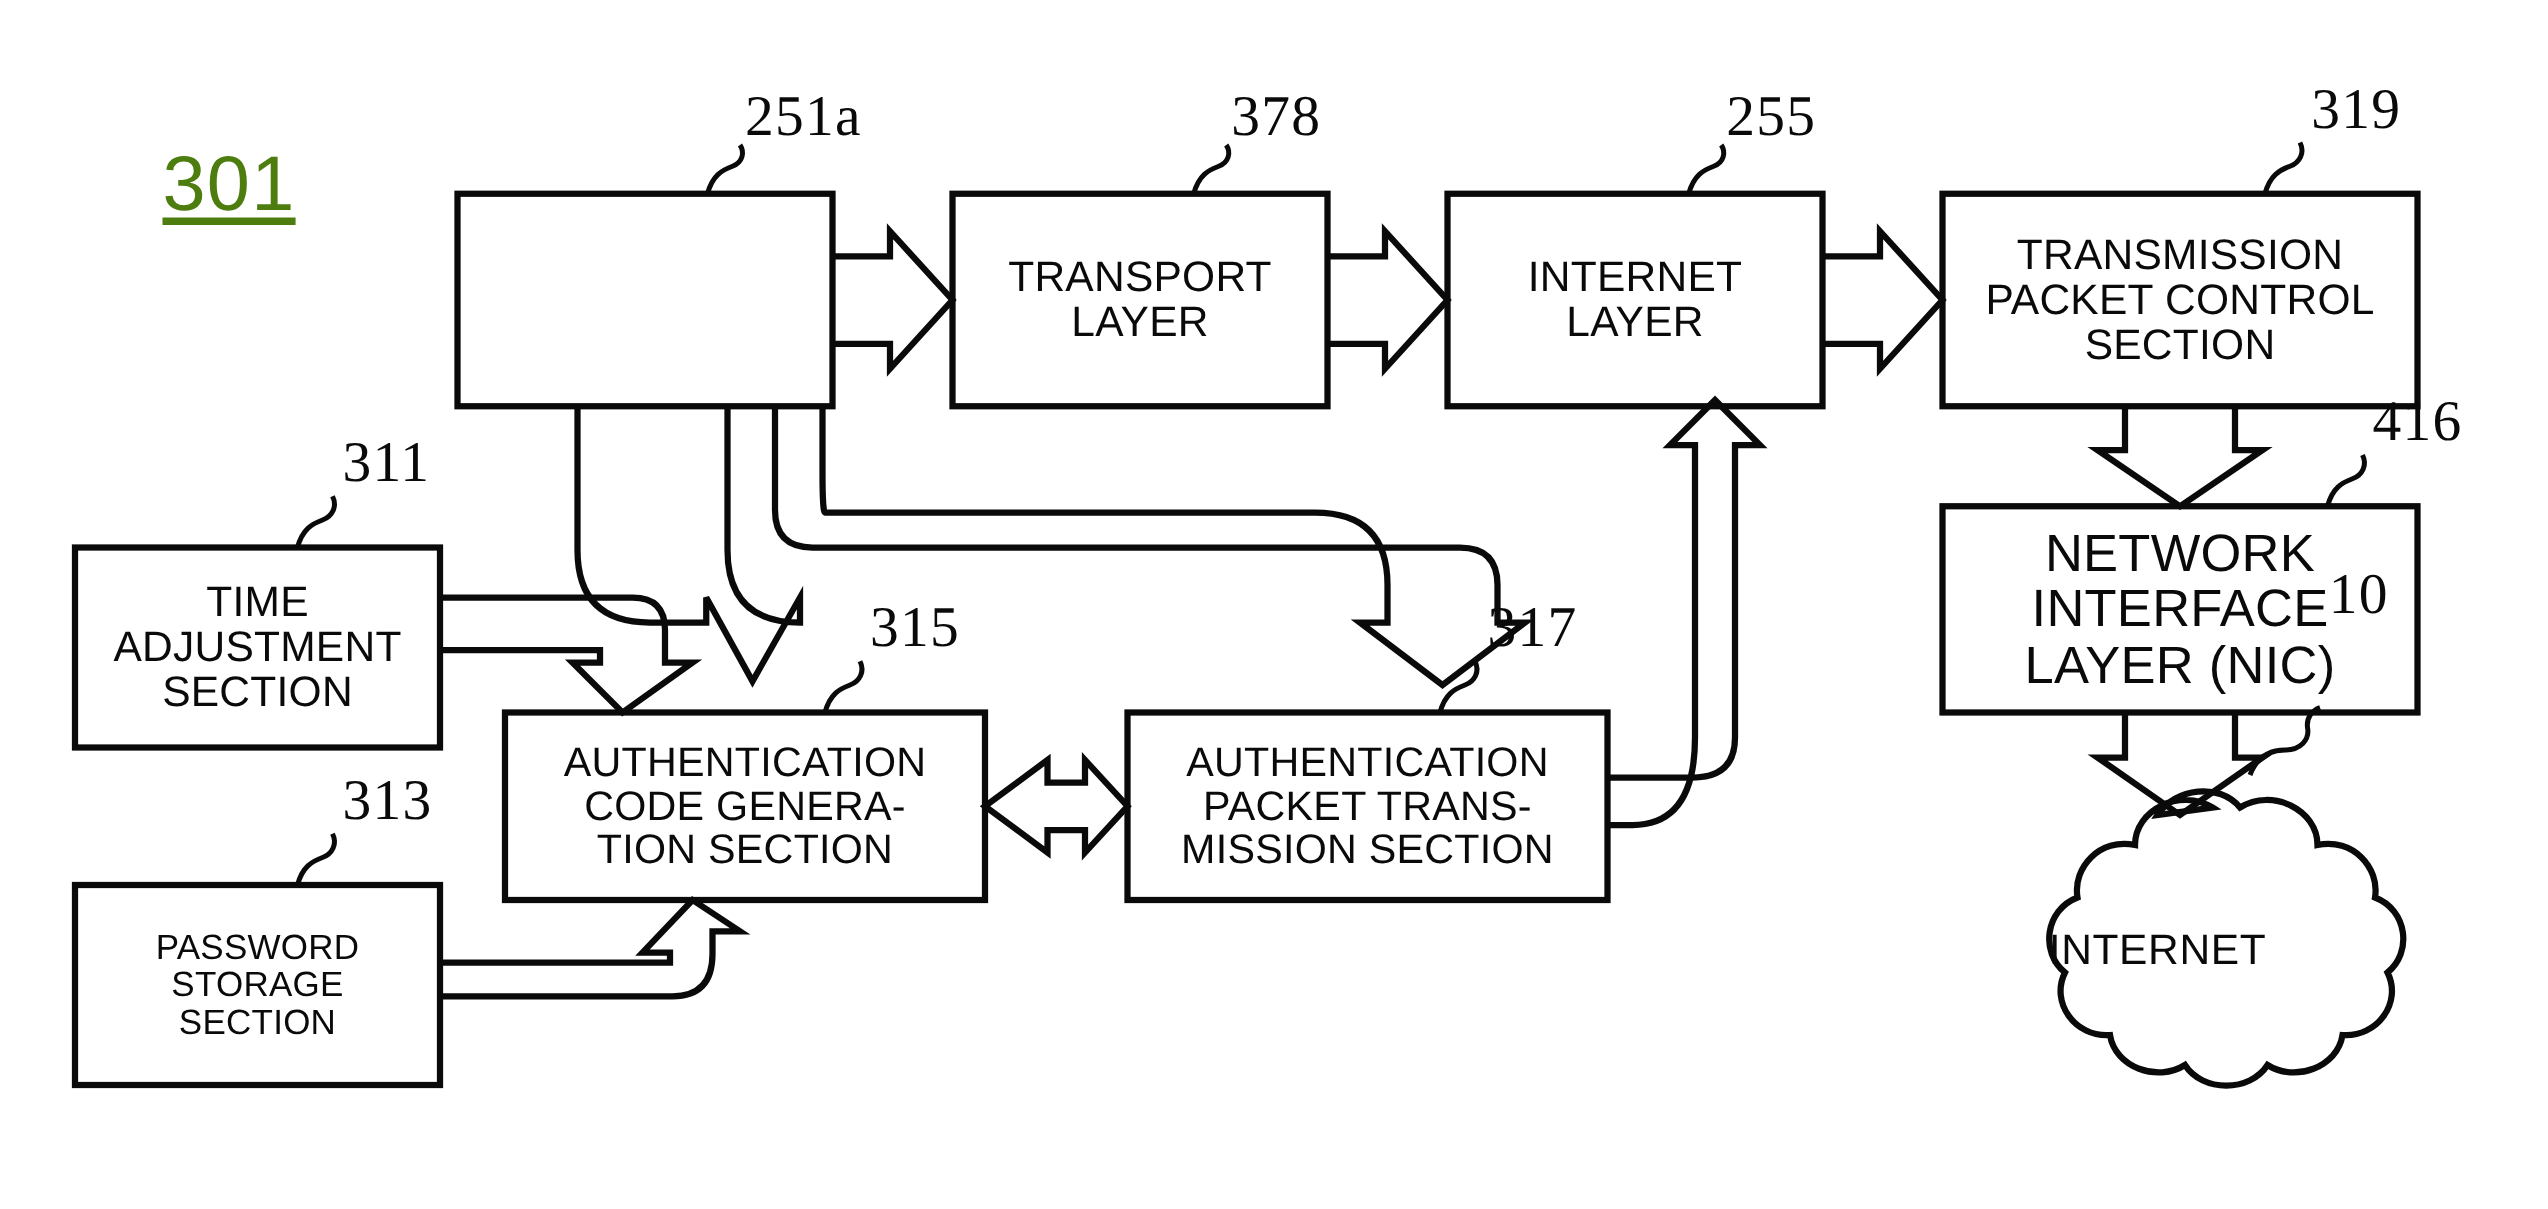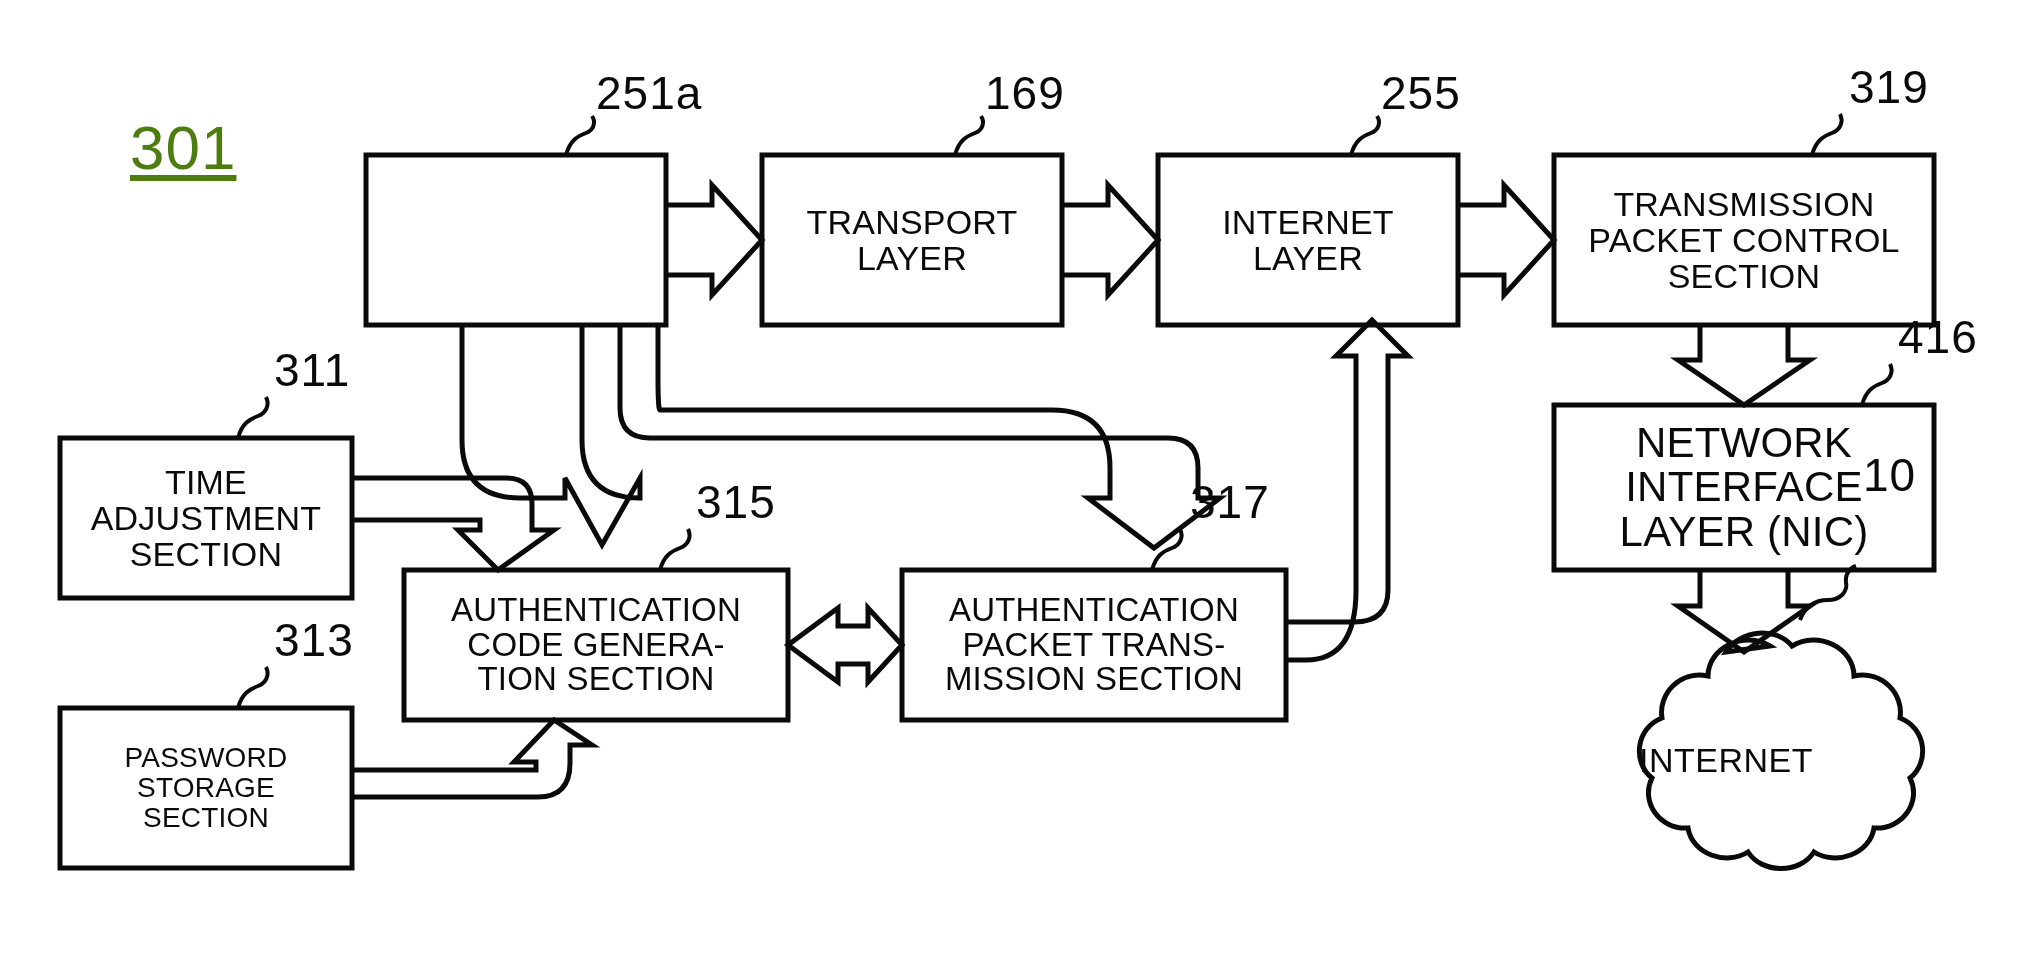--- a/index.html
+++ b/index.html
@@ -31,21 +31,21 @@
     color: #0a0a0a;
     font-family: "Liberation Sans", sans-serif;
     line-height: 1.06;
     letter-spacing: 0.2px;
     white-space: pre-line;
     pointer-events: none;
   }
   .ref-num {
     position: absolute;
     color: #0a0a0a;
-    font-family: Liberation Sans, sans-serif;
+    font-family: Liberation Serif, serif;
     font-size: 46px;
     letter-spacing: 1px;
     white-space: nowrap;
   }
   .fig-num {
     position: absolute;
     color: #4d7c0f;
     font-family: "Liberation Sans", sans-serif;
     font-size: 62px;
     letter-spacing: 1px;
@@ -226,21 +226,21 @@
 CODE GENERA-
 TION SECTION</div>
 
   <div class="blk-label" style="left:902px; top:570px; width:384px; height:150px; font-size:33px;">AUTHENTICATION
 PACKET TRANS-
 MISSION SECTION</div>
 
   <div class="cloud-label" style="left:1639px; top:741px;">INTERNET</div>
 
   <div class="ref-num" style="left:596px; top:66px;">251a</div>
-  <div class="ref-num" style="left:985px; top:66px;">169</div>
+  <div class="ref-num" style="left:985px; top:66px;">378</div>
   <div class="ref-num" style="left:1381px; top:66px;">255</div>
   <div class="ref-num" style="left:1849px; top:60px;">319</div>
   <div class="ref-num" style="left:1898px; top:310px;">416</div>
   <div class="ref-num" style="left:274px; top:343px;">311</div>
   <div class="ref-num" style="left:274px; top:613px;">313</div>
   <div class="ref-num" style="left:696px; top:475px;">315</div>
   <div class="ref-num" style="left:1190px; top:475px;">317</div>
   <div class="ref-num" style="left:1863px; top:448px;">10</div>
 
 </div>

